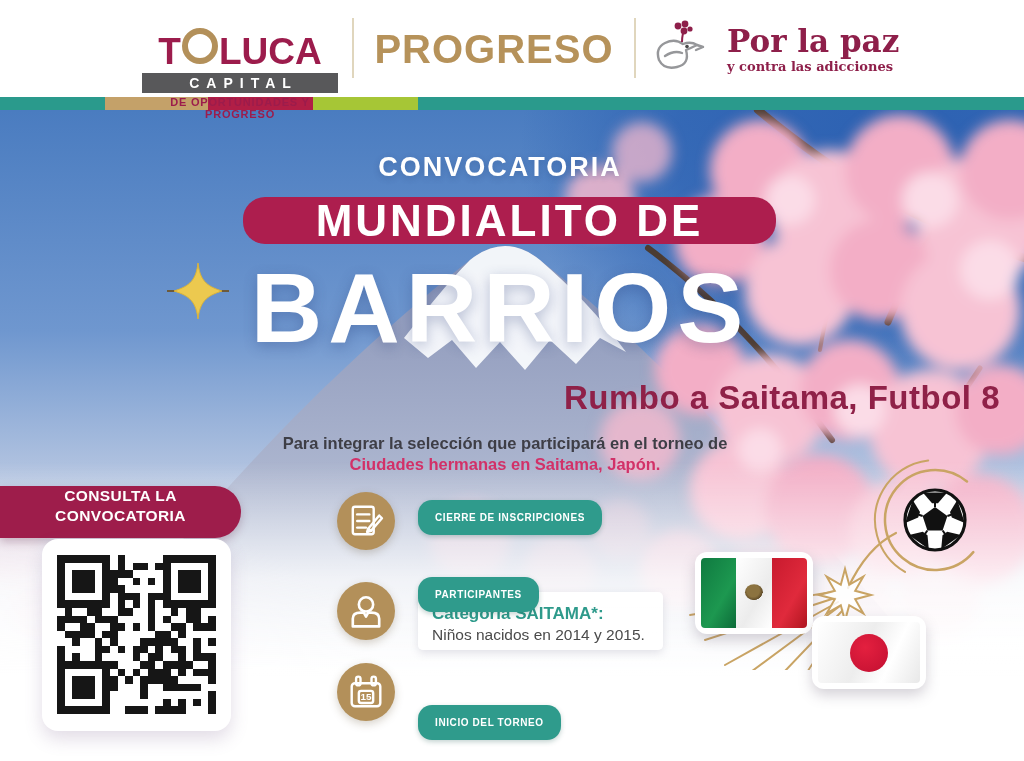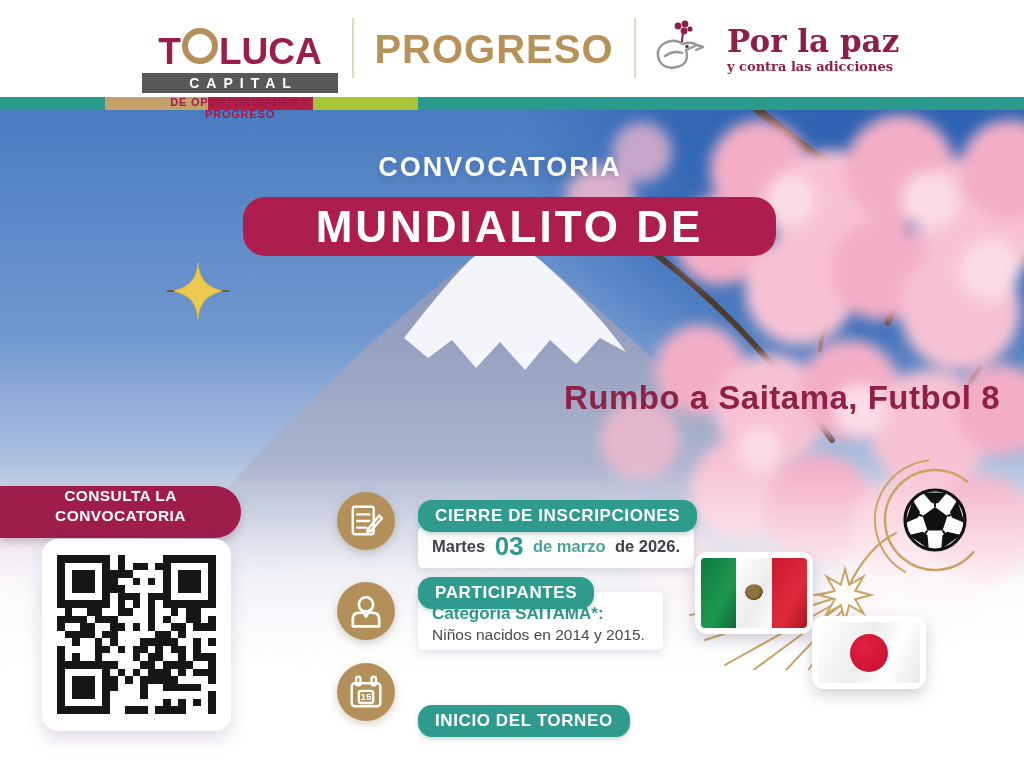--- a/index.html
+++ b/index.html
@@ -42,21 +42,21 @@
          background:radial-gradient(ellipse 560px 420px at 88% 6%,#2c61b2 0%,rgba(44,97,178,0.75) 40%,rgba(44,97,178,0) 68%);}
   .scene{position:absolute;inset:0;}
   .fade{position:absolute;inset:0;
         background:linear-gradient(180deg,rgba(255,255,255,0) 54%,rgba(255,255,255,0.78) 72%,#ffffff 87%),
                    radial-gradient(ellipse 420px 240px at 8% 88%,rgba(206,200,222,0.55),rgba(206,200,222,0) 70%);}
 
   
   .kicker{position:absolute;top:152px;left:0;width:1000px;text-align:center;z-index:40;
           font-size:27px;font-weight:800;color:#fff;letter-spacing:2px;
           text-shadow:0 2px 6px rgba(30,50,100,.25);}
-  .title-pill{position:absolute;top:197px;left:243px;width:533px;height:59px;z-index:40;
+  .title-pill{position:absolute;top:197px;left:243px;width:533px;height:47px;z-index:40;
               background:#ad1e4e;border-radius:22px;display:flex;align-items:center;justify-content:center;
               font-size:44px;font-weight:800;color:#fff;letter-spacing:3px;}
   .sparkle{position:absolute;top:258px;left:165px;width:66px;height:66px;z-index:40;}
   .barrios{position:absolute;top:258px;left:0;width:1000px;text-align:center;z-index:40;
            font-size:99px;font-weight:800;color:#fff;letter-spacing:6px;line-height:1.02;
            text-shadow:0 4px 14px rgba(40,60,120,.30);}
   .rumbo{position:absolute;top:379px;left:0;width:1000px;text-align:right;z-index:40;
          font-size:33px;font-weight:800;color:#8f2148;letter-spacing:0.5px;}
   .desc{position:absolute;top:433px;left:0;width:1010px;text-align:center;z-index:40;
         font-size:16.5px;font-weight:700;line-height:1.28;}
@@ -72,21 +72,21 @@
            background:#fff;border-radius:16px;box-shadow:0 8px 18px rgba(110,80,130,.20);}
   .qr{position:absolute;top:16px;left:15px;width:159px;height:159px;display:grid;
       grid-template-columns:repeat(21,1fr);grid-auto-rows:1fr;background:#fff;}
   .qr i{display:block;}
   .qr i.on{background:#161616;}
 
   
   .icon-circle{position:absolute;width:58px;height:58px;border-radius:50%;background:#b3905a;z-index:40;
                display:flex;align-items:center;justify-content:center;box-shadow:0 3px 8px rgba(90,70,40,.25);}
   .info-badge{position:absolute;z-index:42;background:#2f9b8c;color:#fff;border-radius:14px;
-              padding:6px 17px;font-size:17px;font-weight:800;letter-spacing:0.6px;white-space:nowrap;
+              padding:12px 17px;font-size:10px;font-weight:800;letter-spacing:0.6px;white-space:nowrap;
               box-shadow:0 2px 5px rgba(20,80,70,.25);}
   .white-strip{position:absolute;z-index:41;background:rgba(255,255,255,0.93);border-radius:5px;
                padding:4px 14px 6px 14px;white-space:nowrap;box-shadow:0 3px 8px rgba(100,100,130,.18);}
   .d-dark{color:#3f3f46;font-weight:800;font-size:16.5px;}
   .d-num{color:#2e9a8b;font-weight:800;font-size:26px;vertical-align:-3px;margin:0 5px;}
   .d-teal{color:#4aa396;font-weight:700;font-size:16.5px;margin-right:5px;}
   .cat-label{display:block;color:#2e9a8b;font-weight:800;font-size:17px;margin-top:8px;}
   .cat-detail{display:block;color:#4a4a4a;font-weight:400;font-size:15.5px;margin-top:2px;}
 
   
@@ -226,21 +226,26 @@
 
   <div class="kicker">CONVOCATORIA</div>
   <div class="title-pill">MUNDIALITO DE</div>
   <div class="sparkle">
     <svg viewBox="0 0 66 66" width="66" height="66">
       <line x1="2" y1="33" x2="16" y2="33" stroke="#6c5a3c" stroke-width="2"></line>
       <line x1="50" y1="33" x2="64" y2="33" stroke="#6c5a3c" stroke-width="2"></line>
       <path d="M33,5 C35,22 41,28 57,33 C41,38 35,44 33,61 C31,44 25,38 9,33 C25,28 31,22 33,5 Z" fill="#ecc94f" stroke="#d9b23a" stroke-width="1"></path>
     </svg>
   </div>
+  <div class="barrios">BARRIOS</div>
   <div class="rumbo">Rumbo a Saitama, Futbol 8</div>
+  <div class="desc">
+    <span class="desc-l1">Para integrar la selección que participará en el torneo de</span><br>
+    <span class="desc-l2">Ciudades hermanas en Saitama, Japón.</span>
+  </div>
 
   <div class="consulta">
     <div>
       <span>CONSULTA LA</span><br>
       <span>CONVOCATORIA</span>
     </div>
   </div>
   <div class="qr-card">
     <div class="qr">
         <i class="on"></i>
@@ -693,26 +698,20 @@
         <rect x="-12" y="-13" width="19" height="25" rx="2"></rect>
         <line x1="-8" y1="-6" x2="3" y2="-6"></line>
         <line x1="-8" y1="0" x2="3" y2="0"></line>
         <line x1="-8" y1="6" x2="0" y2="6"></line>
         <path d="M2,7 L12,-5 L14.5,-2.5 L4.5,9 Z"></path>
         <path d="M2,7 L1,10 L4.5,9 Z" fill="#fff"></path>
       </g>
     </svg>
   </div>
   <div class="info-badge" style="top:500px;left:418px;">CIERRE DE INSCRIPCIONES</div>
-  <div class="white-strip" style="top:527px;left:418px;">
-    <span class="d-dark">Martes</span>
-    <span class="d-num">03</span>
-    <span class="d-teal">de marzo</span>
-    <span class="d-dark">de 2026.</span>
-  </div>
 
   <div class="icon-circle" style="top:582px;left:337px;">
     <svg viewBox="-20 -20 40 40" width="44" height="44">
       <g fill="none" stroke="#fff" stroke-width="2.4" stroke-linecap="round" stroke-linejoin="round">
         <circle cx="0" cy="-6" r="6.5"></circle>
         <path d="M-12,14 L-12,7 Q-12,1.5 -5,1.5 L-2,1.5 L0,5 L2,1.5 L5,1.5 Q12,1.5 12,7 L12,14 Z"></path>
       </g>
     </svg>
   </div>
   <div class="white-strip" style="top:592px;left:418px;padding-right:18px;">

